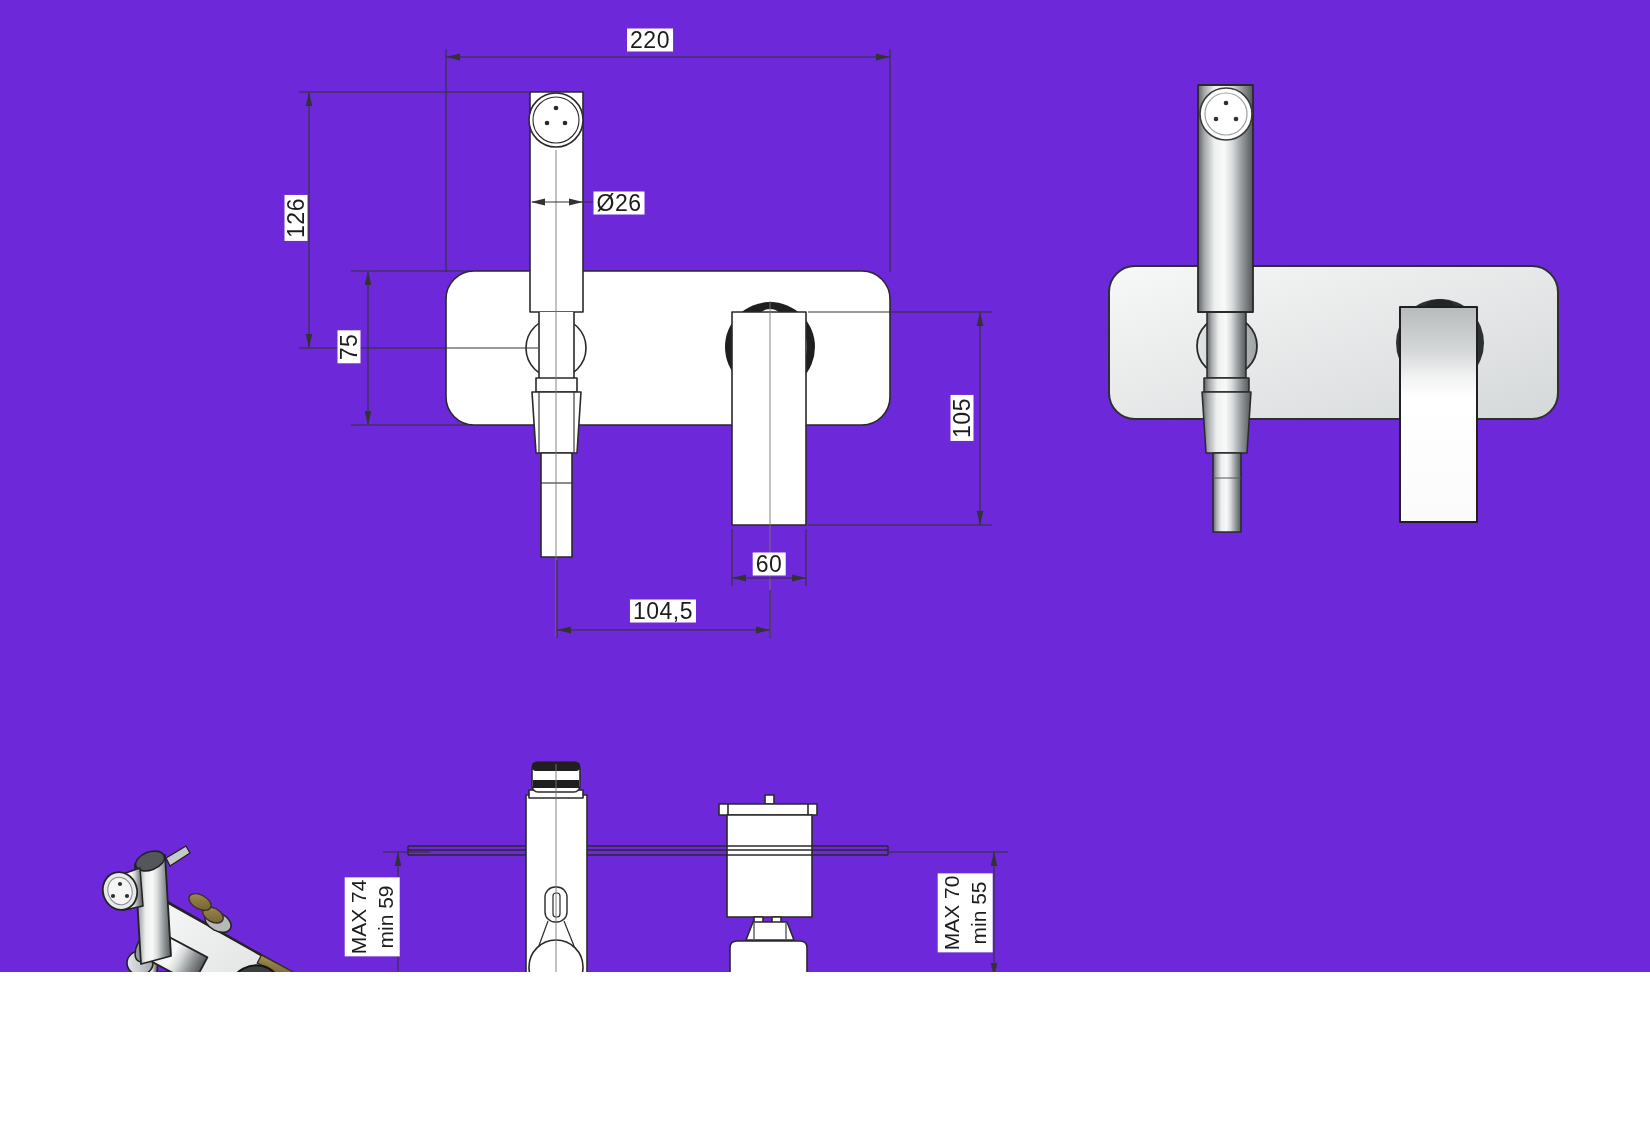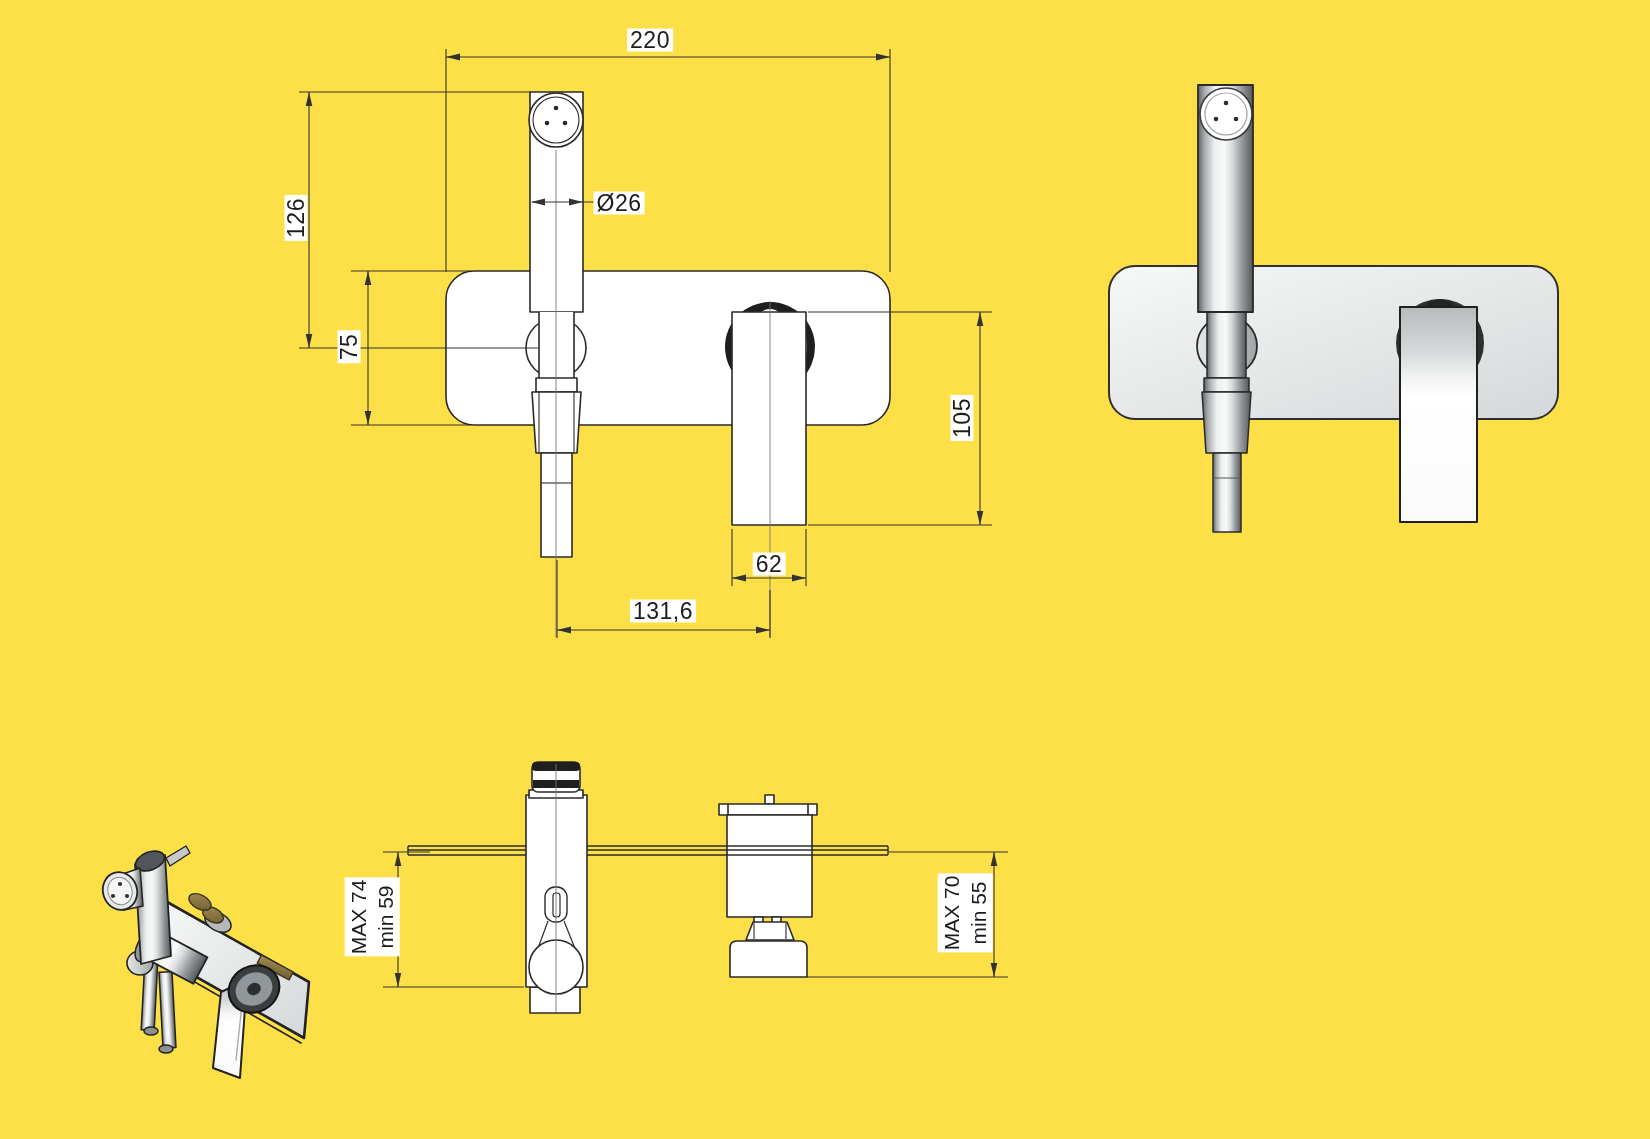--- a/index.html
+++ b/index.html
@@ -1,16 +1,16 @@
 <!DOCTYPE html>
 <html><head>
 <meta charset="utf-8">
 <style>
   html,body{margin:0;padding:0;background:#ffffff;}
-  #canvas{position:relative;width:1650px;height:1139px;background:#fde047;overflow:hidden;
+  #canvas{position:relative;width:1650px;height:972px;background:#6d28d9;overflow:hidden;
           font-family:"Liberation Sans", sans-serif;}
   #artwork{position:absolute;left:0;top:0;width:1650px;height:1139px;}
   .dim{position:absolute;font-size:23px;color:#1c1c1c;white-space:nowrap;
        transform:translate(-50%,-50%);letter-spacing:.5px;background:#fff;padding:0 3px;line-height:1;}
   .dim.rot{transform:translate(-50%,-50%) rotate(-90deg);}
   .dim2{position:absolute;font-size:21px;color:#1c1c1c;white-space:nowrap;text-align:center;
         transform:translate(-50%,-50%) rotate(-90deg);line-height:1.3;background:#fff;padding:0 2px;}
   .dim2 span{display:block;}
 </style>
 </head>
@@ -279,22 +279,22 @@
       <path d="M994,977 L990.7,963 L997.3,963 Z" fill="#333" stroke="none"></path>
     </g>
   </g>
 </svg>
 
 <span class="dim" style="left:650px;top:40px;">220</span>
 <span class="dim rot" style="left:296px;top:218px;">126</span>
 <span class="dim rot" style="left:349px;top:347px;">75</span>
 <span class="dim" style="left:619px;top:203px;">Ø26</span>
 <span class="dim rot" style="left:962px;top:418px;">105</span>
-<span class="dim" style="left:769px;top:564px;">62</span>
-<span class="dim" style="left:663px;top:611px;">131,6</span>
+<span class="dim" style="left:769px;top:564px;">60</span>
+<span class="dim" style="left:663px;top:611px;">104,5</span>
 
 <div class="dim2" style="left:372px;top:917px;">
   <span>MAX 74</span>
   <span>min 59</span>
 </div>
 <div class="dim2" style="left:965px;top:913px;">
   <span>MAX 70</span>
   <span>min 55</span>
 </div>
 

